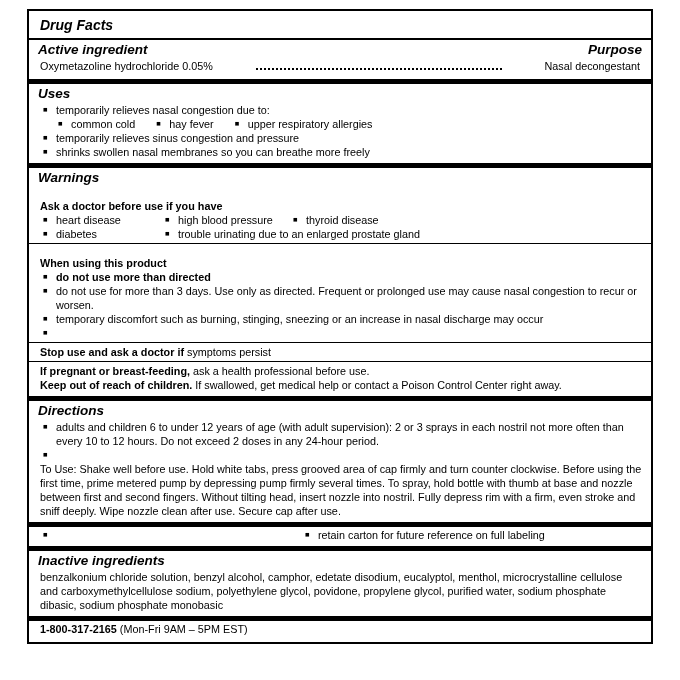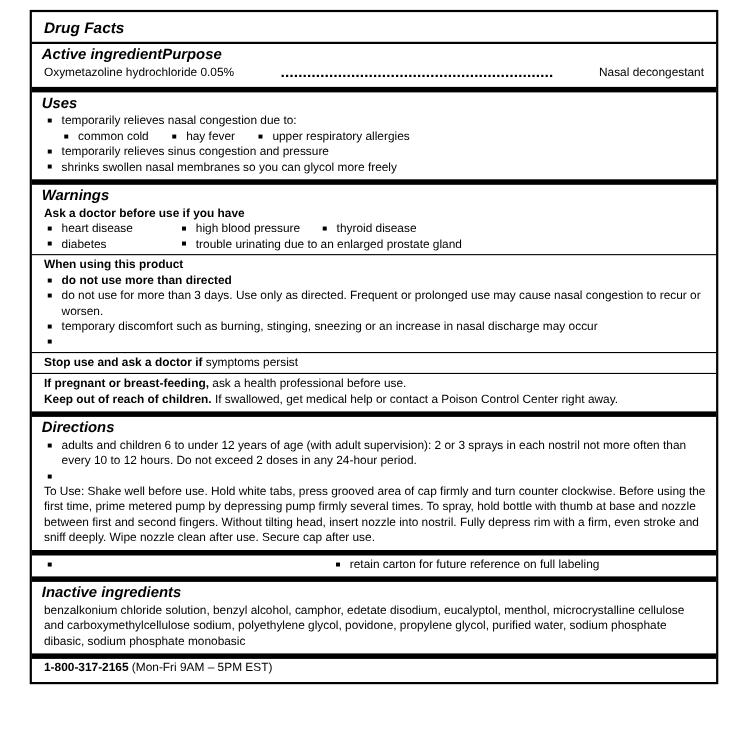--- a/index.html
+++ b/index.html
@@ -19,22 +19,22 @@
   }
   .title {
     font-size: 14px; font-weight: 700; font-style: italic;
     padding: 4px 2px 3px 2px; line-height: 20px;
   }
   .rule      { border-top: 2px solid #000; margin: 0 -9px; }
   .rule-thin { border-top: 1.5px solid #000; margin: 2px -9px; }
   .bar       { height: 5px; background: #000; margin: 0 -9px; }
   .section   { padding: 1px 0 4px 0; font-size: 10.8px; line-height: 14px; }
   .sec-head  { font-size: 13.5px; font-weight: 700; font-style: italic; line-height: 18px; display: inline-block; }
-  .head-row  { display: flex; justify-content: flex-start; align-items: baseline; }
-  .subhead   { font-weight: 700; padding-left: 2px; }
+  .head-row  { display: flex; justify-content: space-between; align-items: baseline; }
+  .subhead   { font-weight: 700; padding-left: 2px; margin-top: 12px; }
   .ing-row   { display: flex; align-items: flex-end; padding: 0 2px 2px 2px; gap: 41px; }
   .leader    { flex: 1; border-bottom: 2px dotted #000; margin: 0 2px 3px 2px; }
   .li        { display: flex; padding-left: 5px; }
   .sq        { width: 13px; flex: 0 0 13px; font-size: 7.5px; line-height: 14px; }
   .sub-row   { display: flex; padding-left: 15px; }
   .sub-row .li { padding-left: 5px; margin-right: 16px; }
   .cond-row  { display: flex; padding-left: 5px; }
   .cond-row .li { padding-left: 0; }
   .w1 { width: 122px; flex: 0 0 122px; }
   .w2 { width: 128px; flex: 0 0 128px; }
@@ -85,21 +85,21 @@
         <span class="sq">■</span>
         <span>upper respiratory allergies</span>
       </span>
     </div>
     <div class="li">
       <span class="sq">■</span>
       <span>temporarily relieves sinus congestion and pressure</span>
     </div>
     <div class="li">
       <span class="sq">■</span>
-      <span>shrinks swollen nasal membranes so you can glycol more freely</span>
+      <span>shrinks swollen nasal membranes so you can breathe more freely</span>
     </div>
   </div>
   <div class="bar"></div>
 
   <div class="section">
     <div><span class="sec-head">Warnings</span></div>
     <div class="subhead">Ask a doctor before use if you have</div>
     <div class="cond-row">
       <span class="li w1">
         <span class="sq">■</span>

